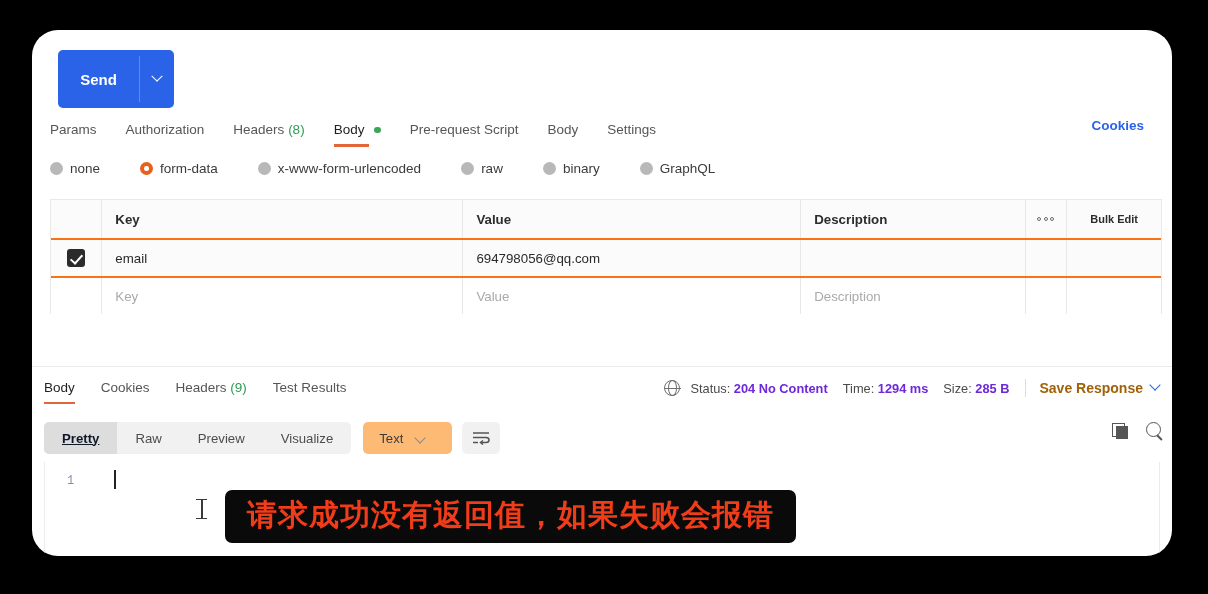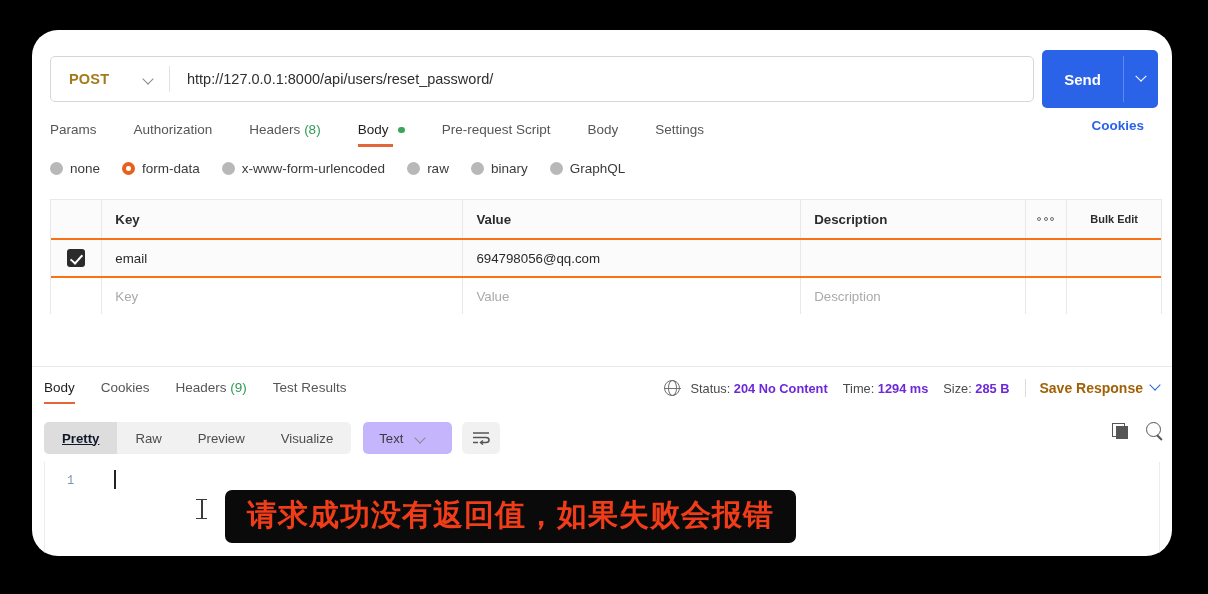--- a/index.html
+++ b/index.html
@@ -81,21 +81,21 @@
     border-right: 1.7px solid #ffffff;
     border-bottom: 1.7px solid #ffffff;
     transform: rotate(45deg) translate(-2px,-2px);
   }
 
   
   .req-tabs {
     position: absolute;
     left: 18px; top: 88px;
     width: 1108px; height: 32px;
-    display: flex; align-items: center; gap: 8px;
+    display: flex; align-items: center;
   }
   .rtab {
     font-size: 13.5px; color: #565656;
     margin-right: 29px; position: relative;
     padding-bottom: 10px; cursor: pointer;
     white-space: nowrap;
   }
   .rtab.active { color: #1f1f1f; }
   .rtab.active::after {
     content: ""; position: absolute;
@@ -114,21 +114,21 @@
   .cookies-link {
     position: absolute; right: 14px; top: 0;
     font-size: 13.5px; font-weight: bold;
     color: #2a62e8; cursor: pointer;
   }
 
   
   .body-types {
     position: absolute;
     left: 18px; top: 131px;
-    display: flex; align-items: center;
+    display: flex; align-items: center; gap: 18px;
   }
   .btype {
     display: flex; align-items: center;
     margin-right: 22px; cursor: pointer;
     font-size: 13.5px; color: #3b3b3b;
   }
   .radio {
     width: 13px; height: 13px;
     border-radius: 50%;
     background: #b8b8b8;
@@ -275,21 +275,21 @@
     font-size: 13.2px; color: #4d4d4d;
     cursor: pointer;
   }
   .seg div.active {
     background: #dddddd; color: #0f172a;
     font-weight: bold;
     text-decoration: underline;
   }
   .fmt-sel {
     margin-left: 12px; height: 32px;
-    background: #c4b5fd; border-radius: 5px;
+    background: #fdba74; border-radius: 5px;
     display: flex; align-items: center;
     padding: 0 12px 0 16px; cursor: pointer;
   }
   .fmt-sel span { font-size: 13.2px; color: #3c3c3c; margin-right: 13px; }
   .wrap-btn {
     margin-left: 10px;
     width: 38px; height: 32px;
     background: #f1f1f1; border-radius: 5px;
     display: flex; align-items: center; justify-content: center;
     cursor: pointer;
@@ -375,28 +375,20 @@
     width: 1px; height: 94px;
     background: #ececec;
   }
 </style>
 </head>
 <body>
 
 <div id="app-card">
 
   <div class="url-row">
-    <div class="url-box">
-      <div class="method-sel">
-        <span class="method-label">POST</span>
-        <span class="chev"></span>
-      </div>
-      <div class="vdiv"></div>
-      <div class="url-text">http://127.0.0.1:8000/api/users/reset_password/</div>
-    </div>
     <div class="send-btn">
       <span class="send-label">Send</span>
       <span class="send-sep"></span>
       <span class="send-chev"></span>
     </div>
   </div>
 
   <div class="req-tabs">
     <div class="rtab">
       <span>Params</span>

